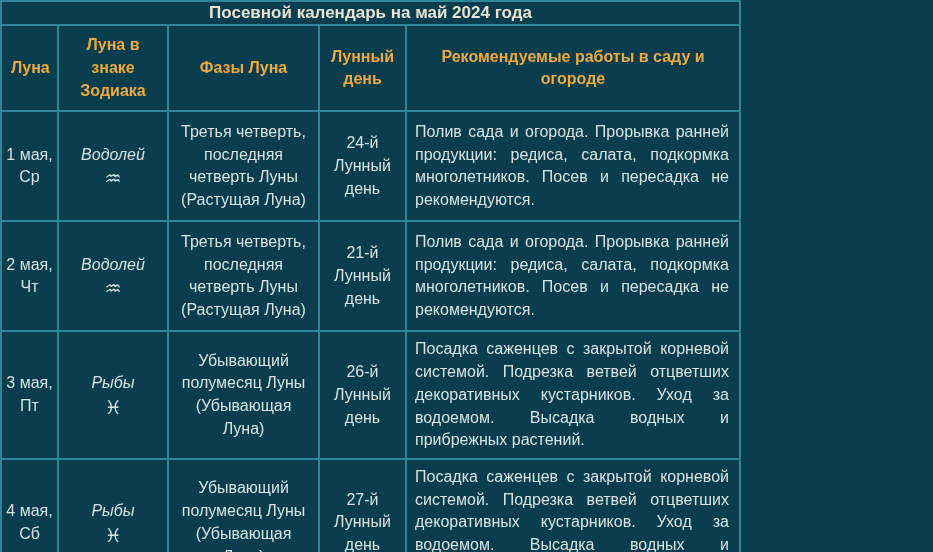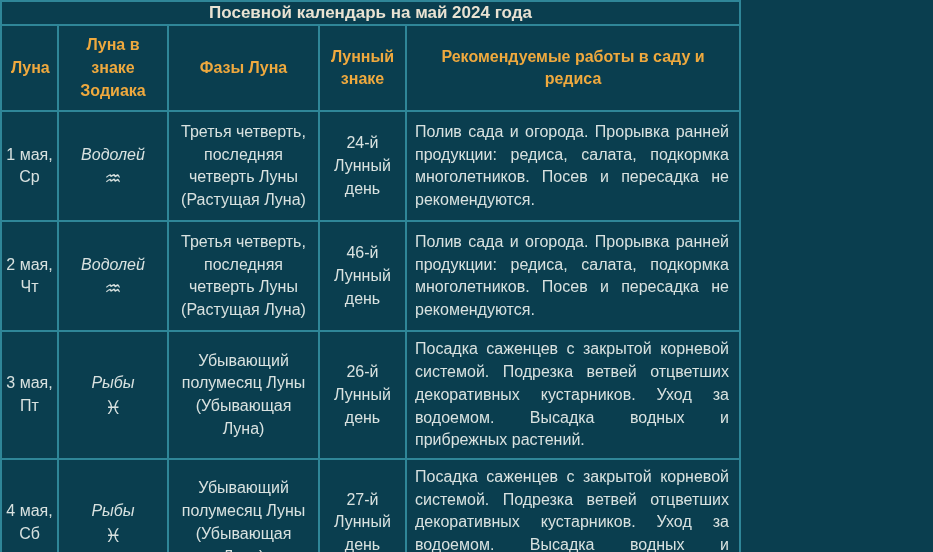--- a/index.html
+++ b/index.html
@@ -75,22 +75,22 @@
     <col>
   </colgroup>
   <thead>
     <tr class="title-row">
       <th colspan="5">Посевной календарь на май 2024 года</th>
     </tr>
     <tr class="header-row">
       <th>Луна</th>
       <th>Луна в знаке Зодиака</th>
       <th>Фазы Луна</th>
-      <th>Лунный знаке</th>
-      <th>Рекомендуемые работы в саду и редиса</th>
+      <th>Лунный день</th>
+      <th>Рекомендуемые работы в саду и огороде</th>
     </tr>
   </thead>
   <tbody>
       <tr>
     <td class="c-date">
       <span>1</span>
       <span>мая,</span>
       <span>Ср</span>
     </td>
     <td class="c-zodiac">
@@ -105,21 +105,21 @@
     <td class="c-date">
       <span>2</span>
       <span>мая,</span>
       <span>Чт</span>
     </td>
     <td class="c-zodiac">
       <span class="zodiac-name">Водолей</span>
       <span class="zsym">♒</span>
     </td>
     <td class="c-phase">Третья четверть, последняя четверть Луны (Растущая Луна)</td>
-    <td class="c-lday">46-й Лунный день</td>
+    <td class="c-lday">21-й Лунный день</td>
     <td class="c-works">Полив сада и огорода. Прорывка ранней продукции: редиса, салата, подкормка многолетников. Посев и пересадка не рекомендуются.</td>
   </tr>
       <tr>
     <td class="c-date">
       <span>3</span>
       <span>мая,</span>
       <span>Пт</span>
     </td>
     <td class="c-zodiac">
       <span class="zodiac-name">Рыбы</span>

